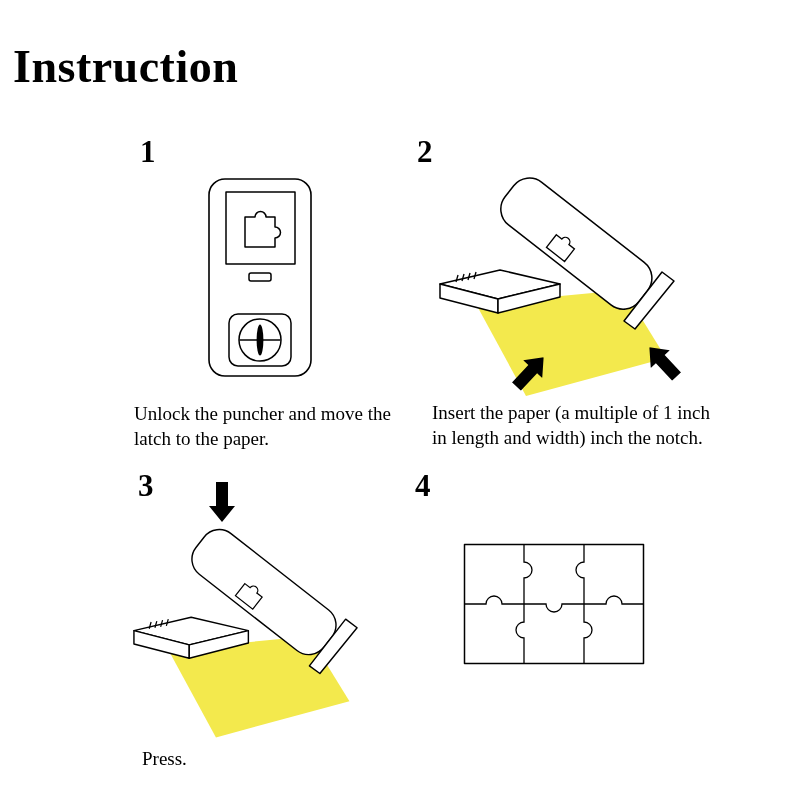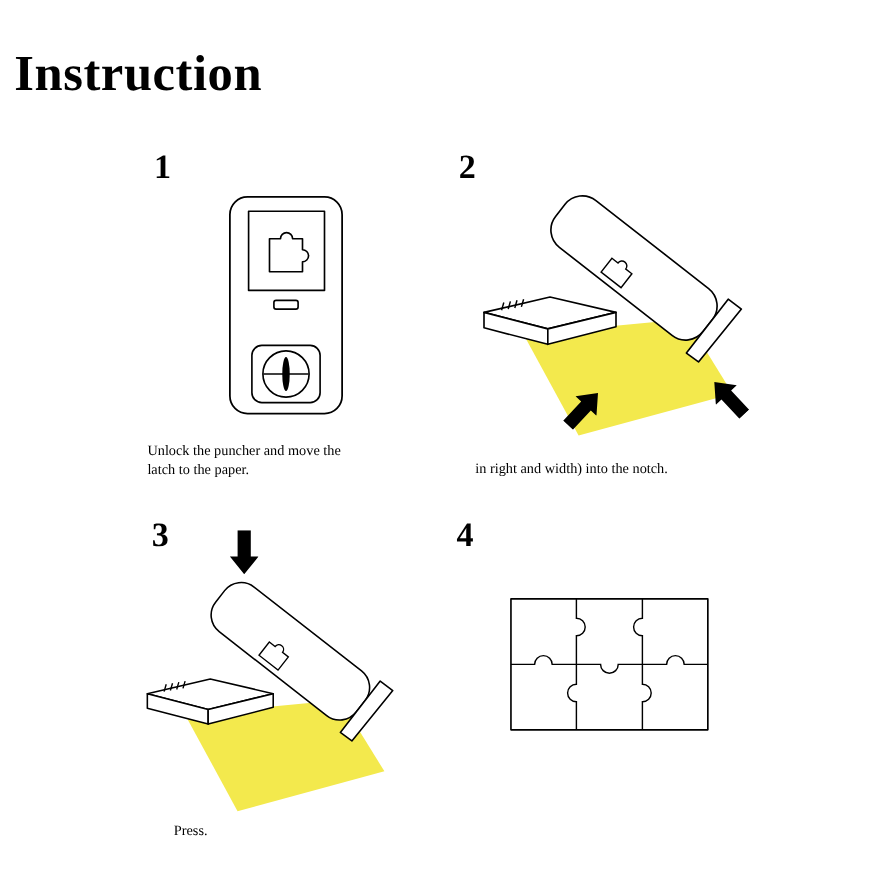--- a/index.html
+++ b/index.html
@@ -2,21 +2,21 @@
 <html><head>
 <meta charset="utf-8">
 <style>
   html,body{margin:0;padding:0;background:#fff;}
   .canvas{position:relative;width:800px;height:800px;background:#ffffff;overflow:hidden;
           font-family:"Liberation Serif",serif;color:#000;}
   .title{position:absolute;left:0;top:40px;width:100%;margin:0;text-align:left;
          font-size:46px;font-weight:700;letter-spacing:.5px;padding-left:13px;}
   .step{position:absolute;}
   .step-number{position:absolute;font-size:31px;font-weight:700;line-height:1;}
-  .caption{position:absolute;font-size:13px;line-height:1.32;}
+  .caption{position:absolute;font-size:19px;line-height:1.32;}
   .illus{position:absolute;}
   .arrow{position:absolute;}
   .body-fill{fill:#fff;stroke:#000;stroke-width:1.6;}
   .wln{fill:#fff;stroke:#000;stroke-width:1.5;stroke-linejoin:round;}
   .ln{fill:none;stroke:#000;stroke-width:1.5;stroke-linejoin:round;}
   .ln2{fill:none;stroke:#000;stroke-width:1.3;}
   .solid{fill:#000;stroke:none;}
 </style>
 </head>
 <body>
@@ -69,22 +69,22 @@
     </svg>
 
     <svg class="arrow" style="left:102px;top:222px;transform:rotate(43deg);" width="26" height="40" viewBox="0 0 26 40">
       <polygon points="13,0 26,16 19,16 19,40 7,40 7,16 0,16" class="solid"></polygon>
     </svg>
     <svg class="arrow" style="left:235px;top:212px;transform:rotate(-43deg);" width="26" height="40" viewBox="0 0 26 40">
       <polygon points="13,0 26,16 19,16 19,40 7,40 7,16 0,16" class="solid"></polygon>
     </svg>
 
     <div class="caption" style="left:17px;top:270px;width:300px;">
-      <br>
-      <span>in right and width) into the notch.</span>
+      <span>Insert the paper (a multiple of 1 inch</span><br>
+      <span>in length and width) inch the notch.</span>
     </div>
   </div>
 
   <div class="step" style="left:126px;top:464px;width:295px;height:320px;">
     <div class="step-number" style="left:12px;top:6px;">3</div>
 
     <svg class="arrow" style="left:83px;top:18px;transform:rotate(180deg);" width="26" height="40" viewBox="0 0 26 40">
       <polygon points="13,0 26,16 19,16 19,40 7,40 7,16 0,16" class="solid"></polygon>
     </svg>
 
@@ -101,21 +101,21 @@
           <line x1="42" y1="111" x2="44" y2="104" class="ln2"></line>
         </g>
       </g>
       <g>
         <rect x="0" y="0" width="170" height="54" rx="20" class="wln" transform="translate(94,2) rotate(38)"></rect>
         <polygon points="230,104 242,113 203,161 192,153" class="wln"></polygon>
         <path d="M0,6 H7 A4.5,4.5 0 1 1 16,6 H23 V22 H0 Z" class="ln2" transform="translate(128,62) rotate(38)"></path>
       </g>
     </svg>
 
-    <div class="caption" style="left:16px;top:282px;width:200px;margin-left:16px;">
+    <div class="caption" style="left:16px;top:282px;width:200px;">
       <span>Press.</span>
     </div>
   </div>
 
   <div class="step" style="left:413px;top:464px;width:285px;height:310px;">
     <div class="step-number" style="left:2px;top:6px;">4</div>
 
     <svg class="illus" style="left:50px;top:79px;" width="182" height="122" viewBox="0 0 182 122">
       <rect x="1.5" y="1.5" width="179" height="119" class="wln"></rect>
       <path d="M61,1.5 V19 a8,8 0 0 1 0,16 V79 a8,8 0 0 0 0,16 V120.5" class="ln2"></path>

